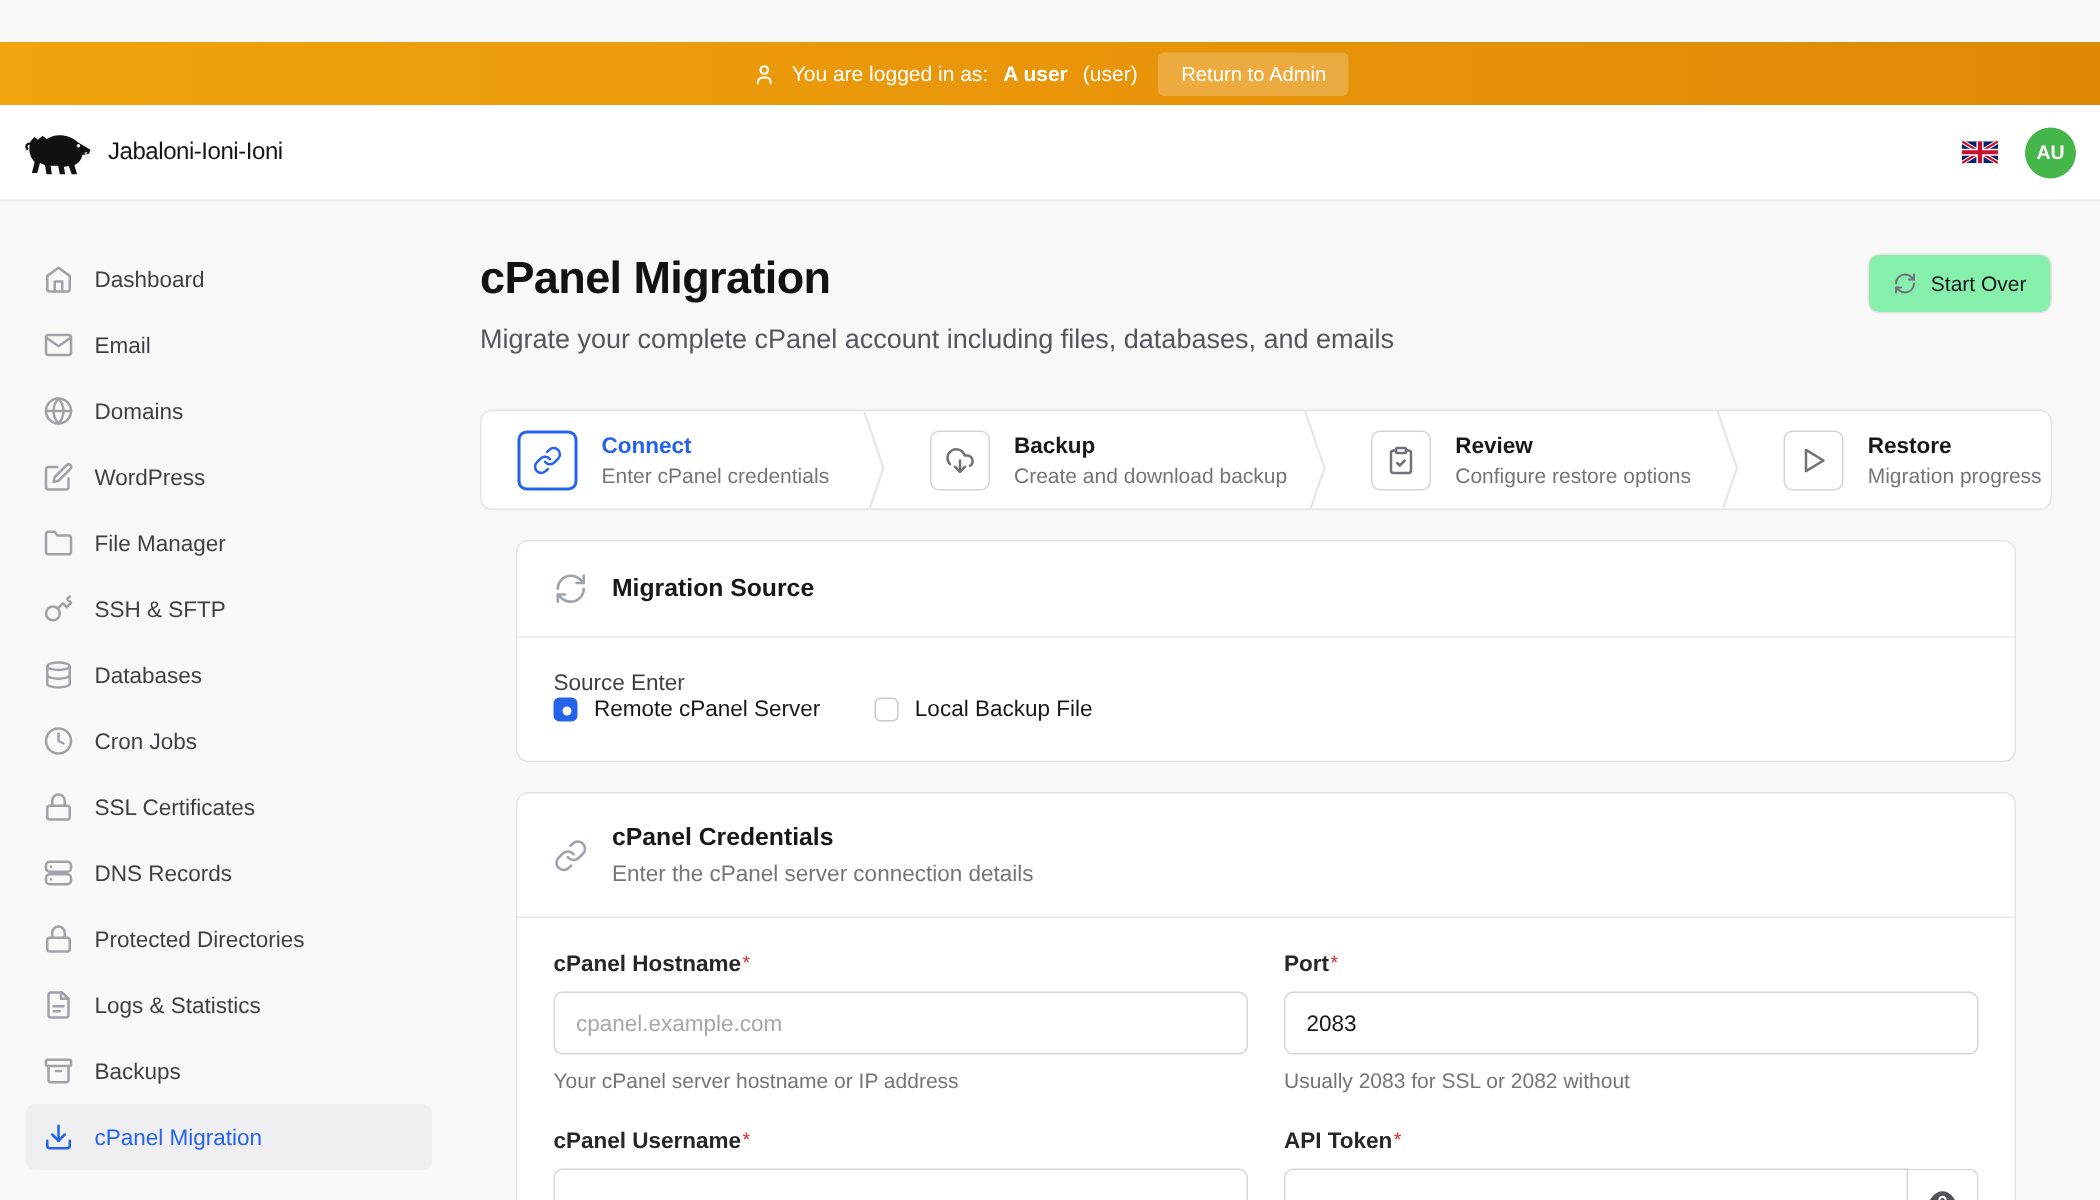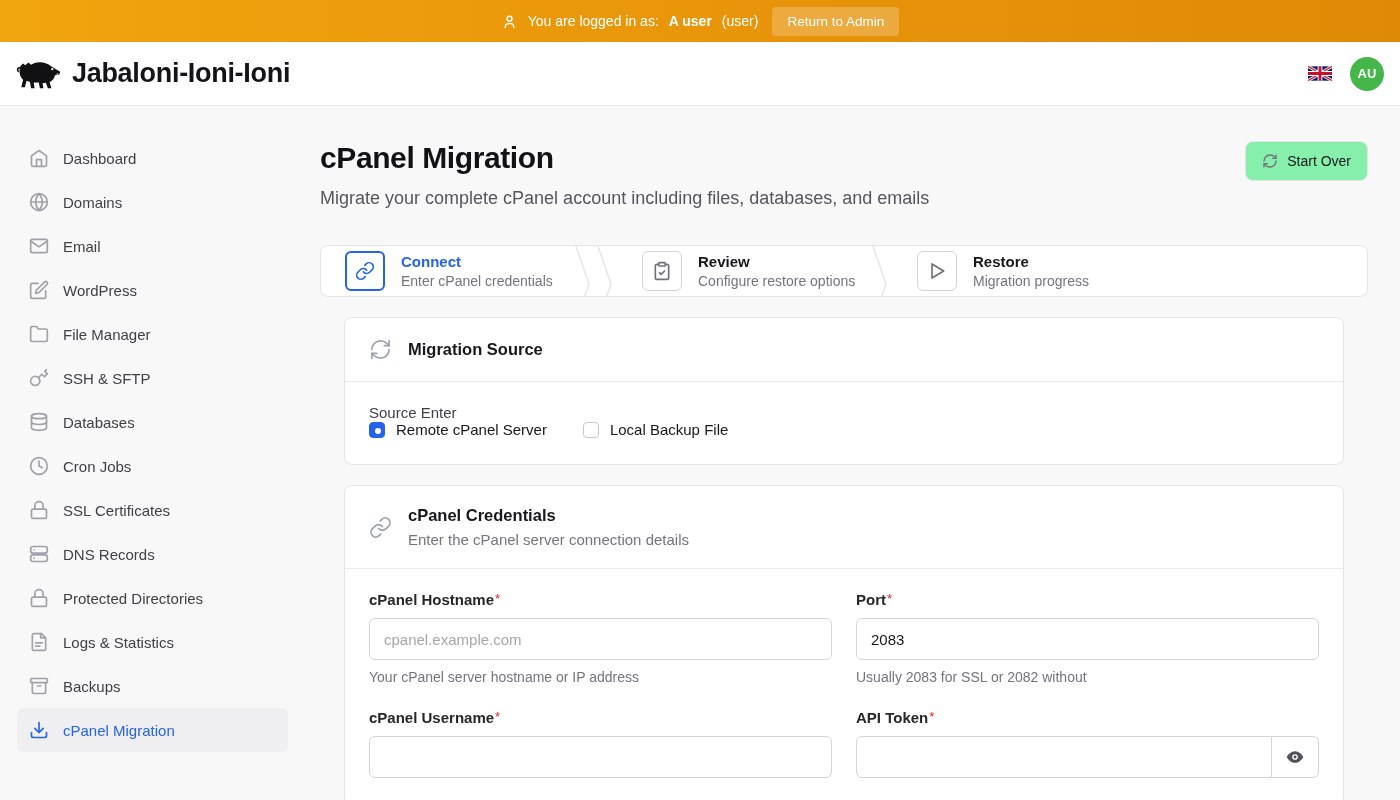--- a/index.html
+++ b/index.html
@@ -3,29 +3,29 @@
 <meta charset="utf-8">
 <style>
   * { margin:0; padding:0; box-sizing:border-box; }
   html,body { width:1400px; height:800px; overflow:hidden; }
   body { font-family:"Liberation Sans", sans-serif; background:#F8F8F9; color:#18181B; }
 
   
   svg.ic { fill:none; stroke:currentColor; stroke-width:2; stroke-linecap:round; stroke-linejoin:round; display:block; }
 
   
-  .topbar { height:42px; background:linear-gradient(to right,#F0A40D,#E8940A 55%,#DE8A06); display:flex; align-items:center; justify-content:center; gap:14px; color:#fff; font-size:14px; }
+  .topbar { height:42px; background:linear-gradient(to right,#F0A40D,#E8940A 55%,#DE8A06); display:flex; align-items:center; justify-content:center; gap:14px; color:#fff; font-size:14px;margin-top:28px; }
   .topbar .msg { display:flex; align-items:center; gap:10px; }
   .topbar b { font-weight:700; }
   .return-btn { background:rgba(255,255,255,0.22); color:#fff; border:none; border-radius:4px; padding:7px 15px; font-size:13.5px; font-family:inherit; cursor:pointer; }
 
   
   .header { height:64px; background:#fff; border-bottom:1px solid #E8E8EA; display:flex; align-items:center; padding:0 16px 0 16px; }
   .brand { display:flex; align-items:center; gap:10px; }
-  .brand-name { font-size:27px; font-weight:700; letter-spacing:-0.3px; color:#141417; }
+  .brand-name { font-size:16px; font-weight:400; letter-spacing:-0.3px; color:#141417; }
   .header-right { margin-left:auto; display:flex; align-items:center; gap:18px; }
   .flag { width:24px; height:17px; border-radius:2px; overflow:hidden; display:block; cursor:pointer; }
   .avatar { width:34px; height:34px; border-radius:50%; background:#45B649; color:#fff; font-size:13px; font-weight:700; display:flex; align-items:center; justify-content:center; cursor:pointer; }
 
   
   .app { display:flex; height:694px; }
   .sidebar { width:305px; flex:0 0 305px; padding:30px 17px 0 17px; }
   .side-item { height:44px; display:flex; align-items:center; gap:14px; padding:0 12px; border-radius:6px; font-size:15px; color:#3F3F46; cursor:pointer; }
   .side-item .ic { width:20px; height:20px; color:#A1A1AA; flex:0 0 20px; }
   .side-item.active { background:#EFEFF1; color:#2563EB; }
@@ -34,21 +34,21 @@
   .main { flex:1; padding:35px 32px 0 15px; min-width:0; }
 
   
   .page-head { display:flex; align-items:flex-start; }
   .page-title { font-size:30px; font-weight:700; color:#121215; letter-spacing:-0.4px; }
   .page-sub { margin-top:13px; font-size:18px; color:#55555E; }
   .start-over { margin-left:auto; display:flex; align-items:center; gap:9px; background:#86efac; border:1px solid #E4E4E7; border-radius:8px; height:40px; padding:0 16px; font-size:14px; color:#18181B; font-family:inherit; cursor:pointer; }
   .start-over .ic { width:16px; height:16px; color:#71717A; }
 
   
-  .wizard { margin-top:36px; background:#fff; border:1px solid #E4E4E7; border-radius:8px; height:52px; display:flex; align-items:stretch; overflow:hidden; }
+  .wizard { margin-top:36px; background:#fff; border:1px solid #E4E4E7; border-radius:8px; height:67px; display:flex; align-items:stretch; overflow:hidden; }
   .wstep { flex:0 0 253px; display:flex; align-items:center; gap:16px; padding:0 10px 0 24px; cursor:pointer; }
   .wstep .badge { width:40px; height:40px; flex:0 0 40px; border:1px solid #D4D4D8; border-radius:6px; display:flex; align-items:center; justify-content:center; color:#71717A; }
   .wstep .badge .ic { width:20px; height:20px; }
   .wstep .tt { font-size:15px; font-weight:700; color:#18181B; white-space:nowrap; }
   .wstep .ts { font-size:14px; color:#74747E; margin-top:3px; white-space:nowrap; }
   .wstep.active .badge { border:2px solid #2563EB; color:#2563EB; }
   .wstep.active .tt { color:#2563EB; }
   .wsep { flex:0 0 22px; color:#E6E6E9; }
 
   
@@ -212,29 +212,29 @@
 
   <div class="sidebar">
     <div class="side-item">
         <svg class="ic">
           <use href="#i-home"></use>
         </svg>
         <span>Dashboard</span>
       </div>
     <div class="side-item">
         <svg class="ic">
+          <use href="#i-mail"></use>
+        </svg>
+        <span>Email</span>
+      </div>
+    <div class="side-item">
+        <svg class="ic">
           <use href="#i-globe"></use>
         </svg>
         <span>Domains</span>
-      </div>
-    <div class="side-item">
-        <svg class="ic">
-          <use href="#i-mail"></use>
-        </svg>
-        <span>Email</span>
       </div>
     <div class="side-item">
         <svg class="ic">
           <use href="#i-edit"></use>
         </svg>
         <span>WordPress</span>
       </div>
     <div class="side-item">
         <svg class="ic">
           <use href="#i-folder"></use>
@@ -320,20 +320,31 @@
             </svg>
           </div>
         <div>
             <div class="tt">Connect</div>
             <div class="ts">Enter cPanel credentials</div>
           </div>
       </div>
       <svg class="wsep" width="22" height="76" viewBox="0 0 22 76">
           <polyline points="2,0 15,38 2,76" fill="none" stroke="currentColor" stroke-width="1.5"></polyline>
         </svg>
+      <div class="wstep">
+        <div class="badge">
+            <svg class="ic">
+              <use href="#i-cloud-download"></use>
+            </svg>
+          </div>
+        <div>
+            <div class="tt">Backup</div>
+            <div class="ts">Create and download backup</div>
+          </div>
+      </div>
       <svg class="wsep" width="22" height="76" viewBox="0 0 22 76">
           <polyline points="2,0 15,38 2,76" fill="none" stroke="currentColor" stroke-width="1.5"></polyline>
         </svg>
       <div class="wstep">
         <div class="badge">
             <svg class="ic">
               <use href="#i-clipboard-check"></use>
             </svg>
           </div>
         <div>

